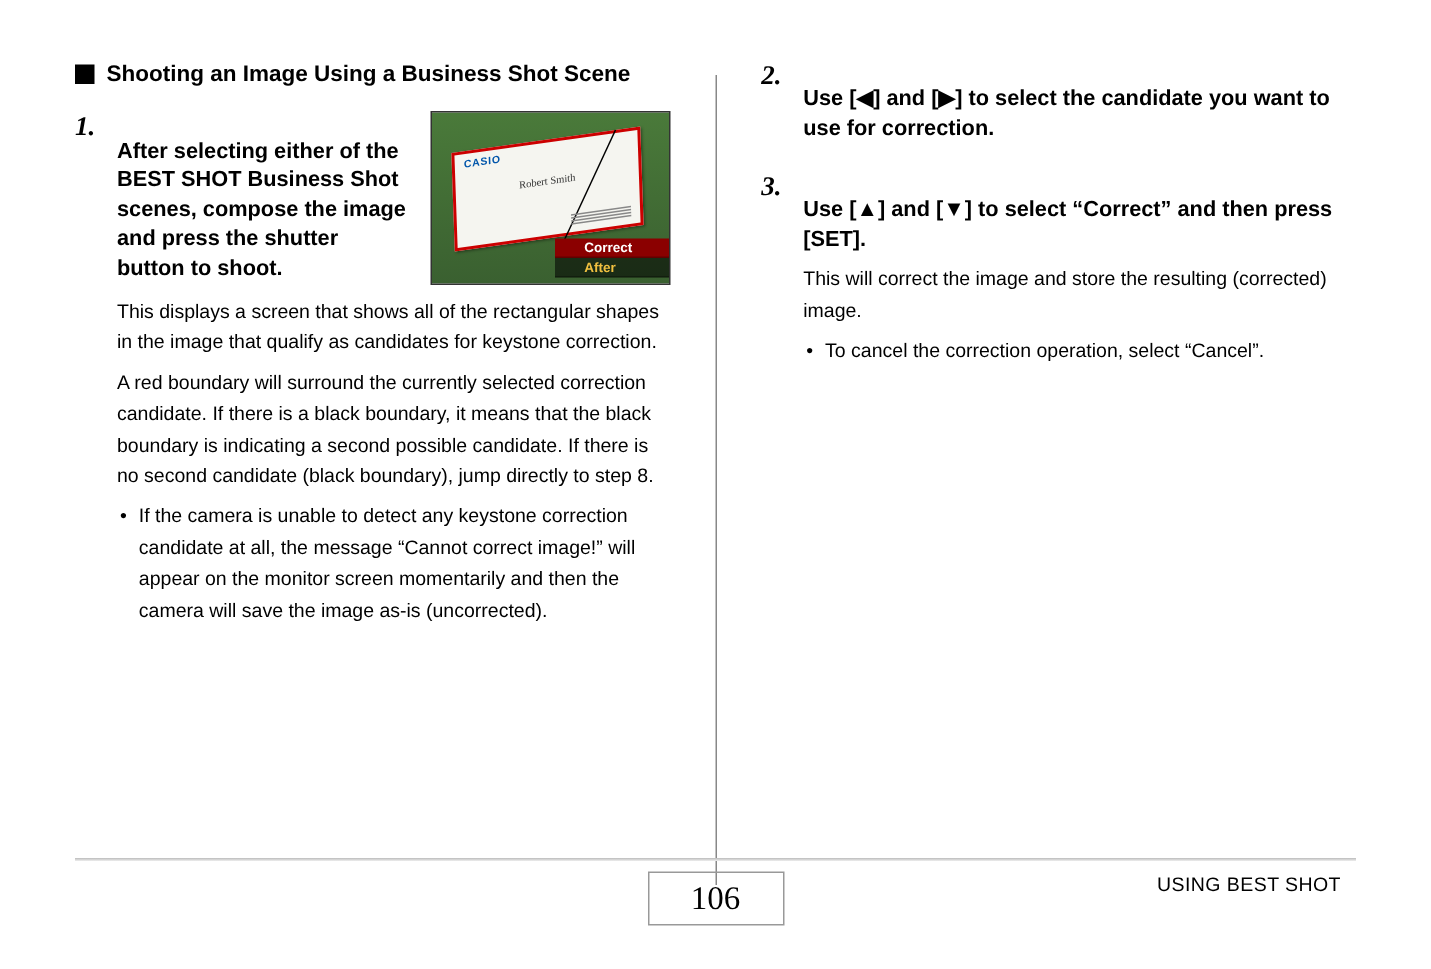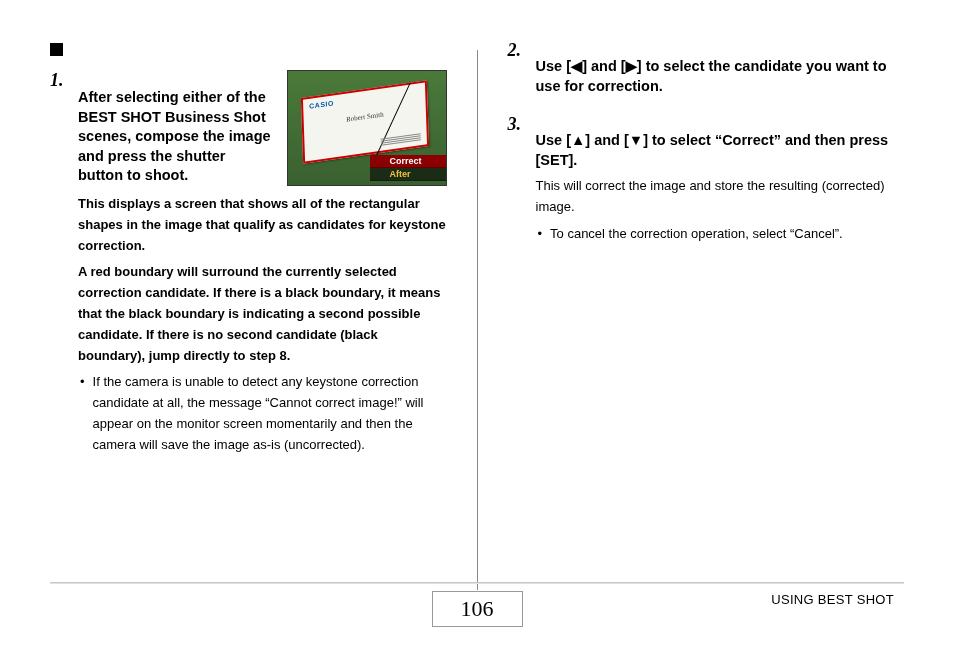--- a/index.html
+++ b/index.html
@@ -140,41 +140,40 @@
   }
   .menu-item.sel {
     background: #8b0000;
     color: #fff;
   }
   .body-text {
     font-size: 13px;
     line-height: 1.6;
     margin-top: 8px;
     margin-left: 28px;
-    font-weight: bold;
   }
   .body-text p { margin-bottom: 6px; }
   .bullet-list {
     font-size: 13px;
     line-height: 1.6;
     margin-left: 28px;
     margin-top: 4px;
   }
   .bullet-item {
     display: flex;
     gap: 8px;
     margin-bottom: 4px;
   }
   .bullet-dot {
     flex-shrink: 0;
     padding-left: 2px;
   }
   .footer {
     position: absolute;
-    bottom: 0; left: 0; right: 0;
+    bottom: 10px; left: 0; right: 0;
     height: 64px;
   }
   .footer-line {
     height: 2px;
     background: linear-gradient(to bottom, #bbb, #eee);
     margin: 0 50px;
   }
   .footer-content {
     display: flex;
     justify-content: center;
@@ -198,20 +197,21 @@
   }
 </style>
 </head>
 <body>
 
 <div class="page">
 
   <div class="col">
     <div class="section-heading">
       <div class="square-bullet"></div>
+      <div>Shooting an Image Using a Business Shot Scene</div>
     </div>
 
     <div class="step">
       <div class="step-num">1.</div>
       <div class="step-body">
         <div class="step1-wrap">
           <div class="step1-text">
             <div class="step-title">After selecting either of the BEST SHOT Business Shot scenes, compose the image and press the shutter button to shoot.</div>
           </div>
           <div class="screenshot">

